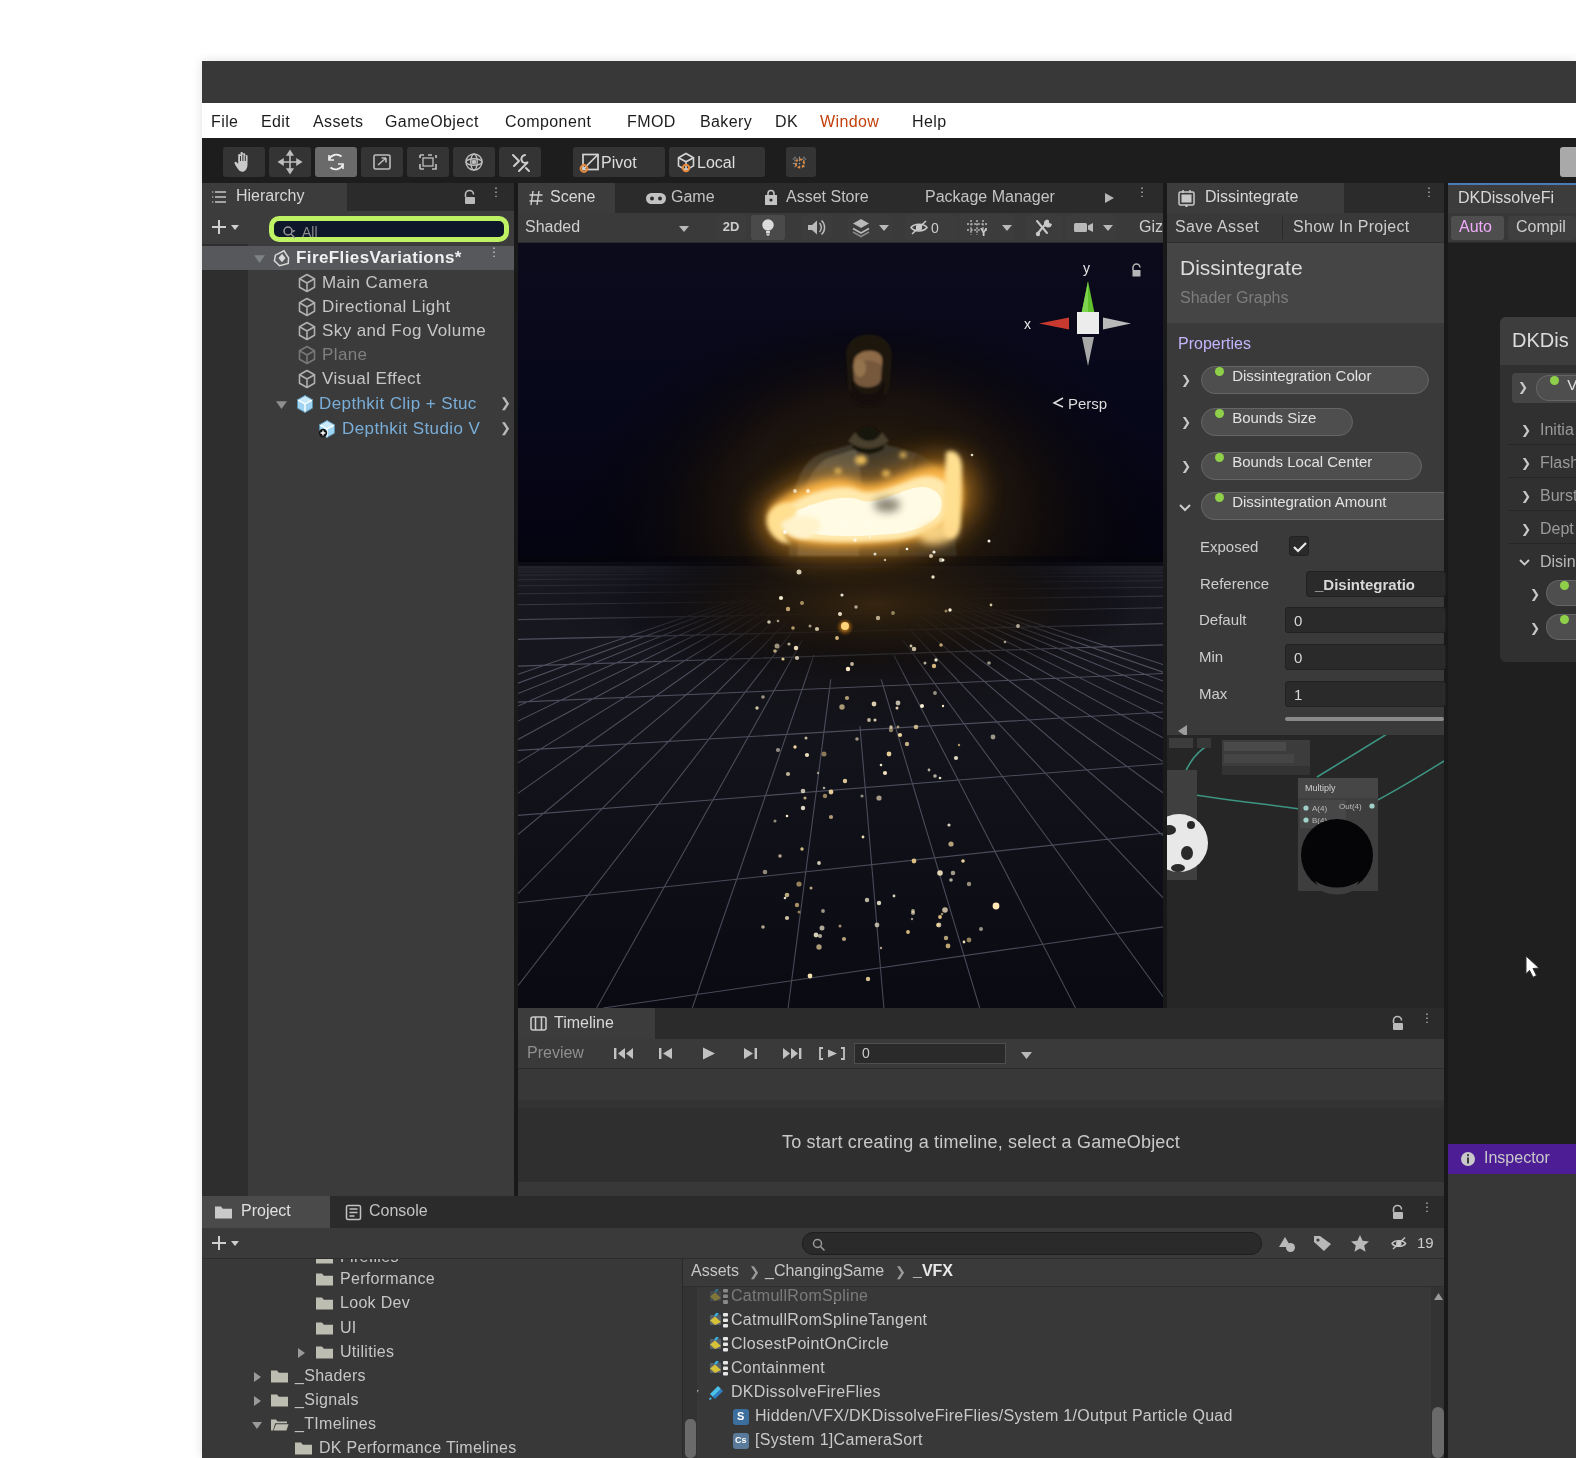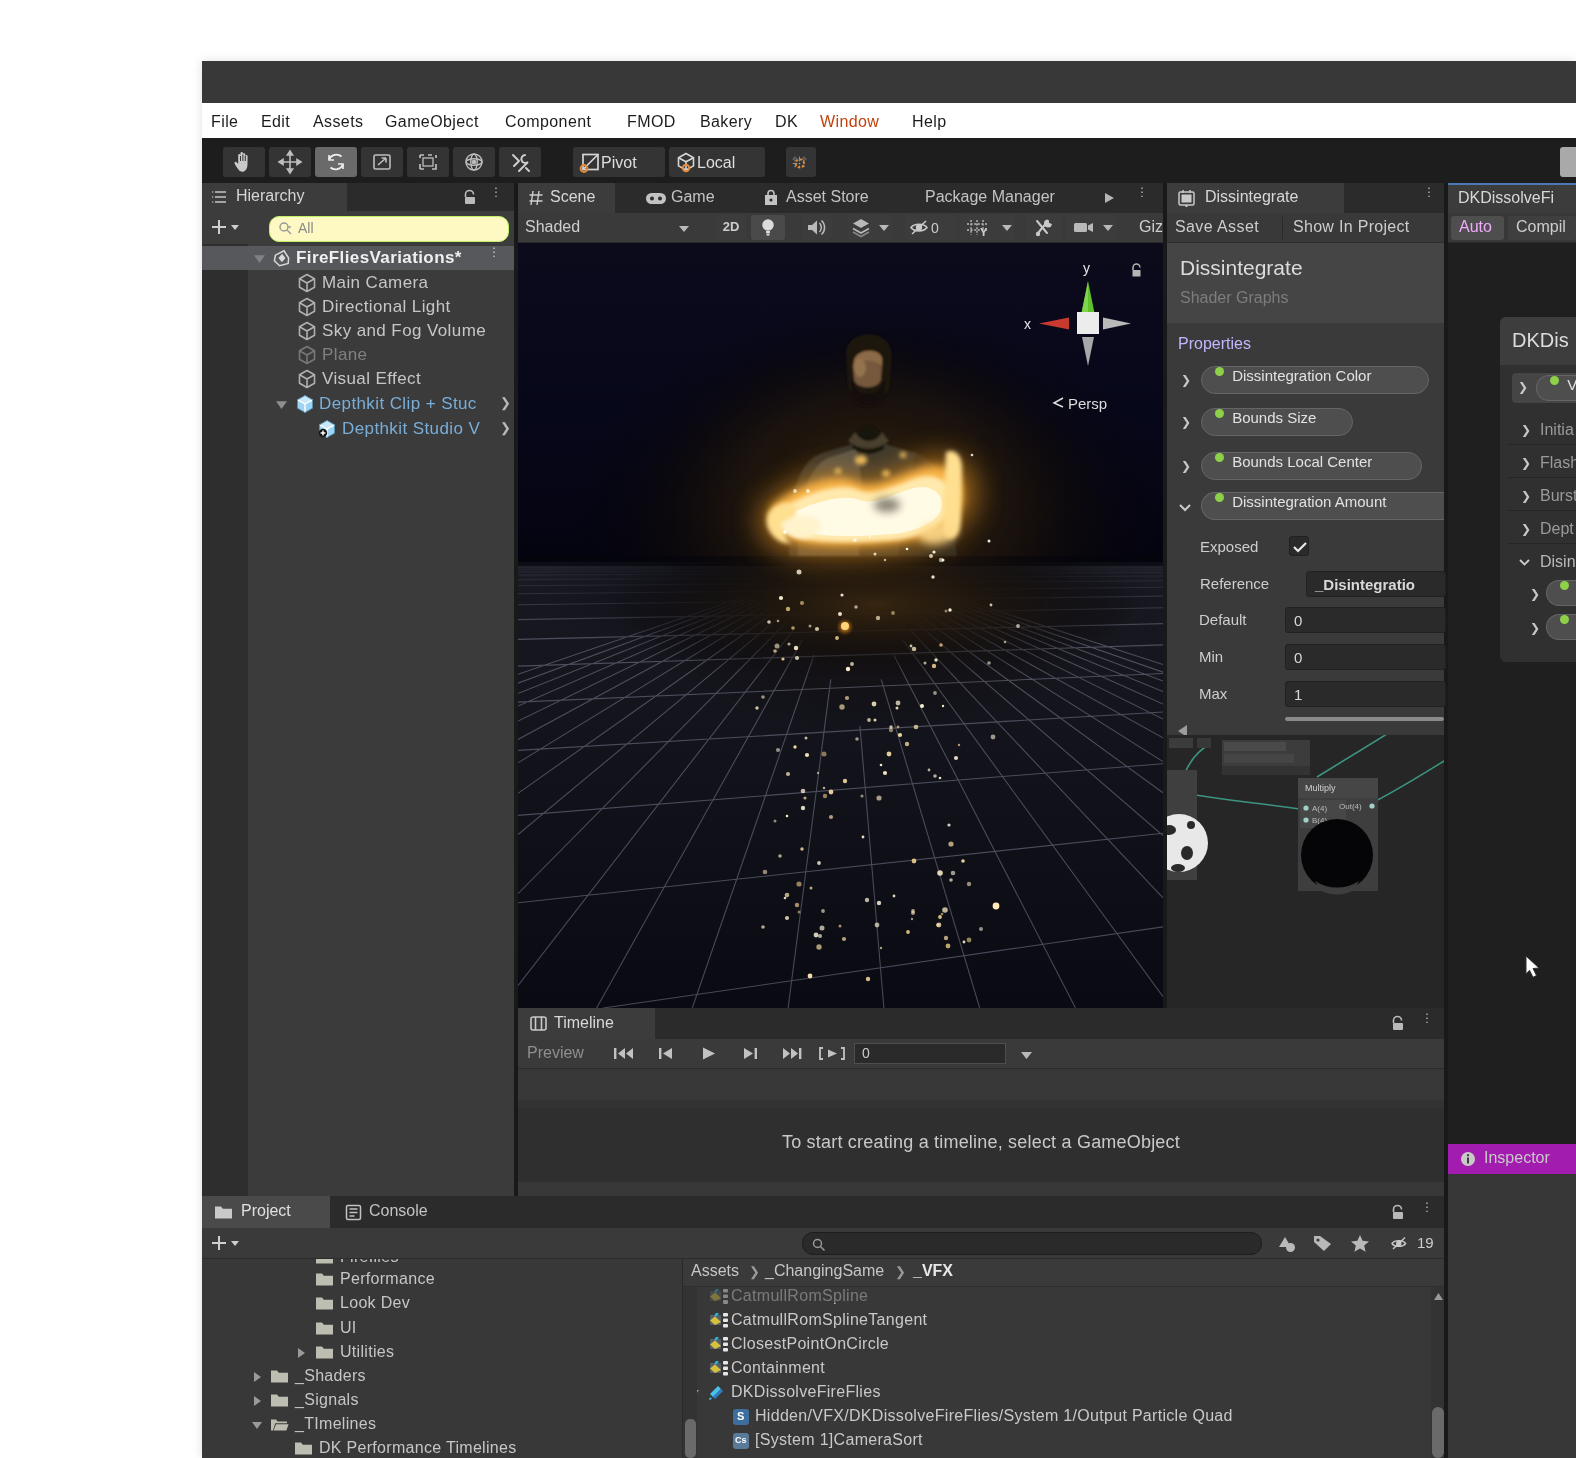--- a/index.html
+++ b/index.html
@@ -136,21 +136,21 @@
         </g>
       </svg>
   <div class="ab" style="left:288px;top:7px;color:#bdbdbd;font-size:12px;line-height:5px">⋮</div>
   <div class="ab" style="left:0;top:28px;width:312px;height:33px;background:#3c3c3c">
      <svg class="ab" style="left:8px;top:7px" width="30" height="19" viewBox="0 0 30 19">
           <g stroke="#cfcfcf" stroke-width="2">
             <path d="M9 2v14M2 9h14"></path>
           </g>
           <polygon points="21,7 29,7 25,12" fill="#cfcfcf"></polygon>
         </svg>
-     <div class="ab" style="left:67px;top:5px;width:240px;height:26px;background:#fef9c3;border:1px solid #bef264;border-radius:10px">
+     <div class="ab" style="left:67px;top:5px;width:240px;height:26px;background:#0f172a;border:5px solid #bef264;border-radius:10px">
         <svg class="ab" style="left:8px;top:4px" width="15" height="14" viewBox="0 0 15 14">
             <circle cx="6" cy="6" r="4" fill="none" stroke="#9a9a9a" stroke-width="1.5"></circle>
             <path d="M9 9l4 4" stroke="#9a9a9a" stroke-width="1.5"></path>
             <polygon points="10,5.2 13.4,5.2 11.7,7.6" fill="#9a9a9a"></polygon>
           </svg>
         <span class="ab" style="left:28px;top:3px;color:#8a8a8a;font-size:14px">All</span>
      </div>
   </div>
   <div class="ab" style="left:46px;top:61px;width:266px;height:952px;background:#3b3b3b"></div>
   <div class="ab" style="left:0;top:63px;width:312px;height:24px;background:#56585b"></div>
@@ -1015,21 +1015,21 @@
         </svg>
     <span class="ab" style="left:40px;top:236px;font-size:16px;color:#b9b9b9">Disin</span>
     <span class="chev" style="left:30px;top:270px">❯</span>
     <div class="pill" style="left:46px;top:263px;width:30px;border-radius:13px 0 0 13px;border-right:none;height:26px">&nbsp;<span class="gd"></span></div>
     <span class="chev" style="left:30px;top:304px">❯</span>
     <div class="pill" style="left:46px;top:297px;width:30px;border-radius:13px 0 0 13px;border-right:none;height:26px">&nbsp;<span class="gd"></span></div>
   </div>
   <svg class="ab" style="left:76px;top:772px" width="17" height="24" viewBox="0 0 17 24">
         <path d="M2 1l13 12-6 .5 3.5 7-3.5 1.8-3.5-7L2 19Z" fill="#fff" stroke="#333" stroke-width="1"></path>
       </svg>
-  <div class="ab" style="left:0;top:961px;width:128px;height:30px;background:#a21caf">
+  <div class="ab" style="left:0;top:961px;width:128px;height:30px;background:#4c1d95">
     <svg class="ab" style="left:12px;top:7px" width="16" height="16" viewBox="0 0 16 16">
           <circle cx="8" cy="8" r="7" fill="#c9c9c9"></circle>
           <rect x="7" y="6.5" width="2" height="6" fill="#3d3d3d"></rect>
           <rect x="7" y="3.2" width="2" height="2" fill="#3d3d3d"></rect>
         </svg>
     <span class="ab" style="left:36px;top:5px;font-size:16px;color:#c9c9c9">Inspector</span>
   </div>
   <div class="ab" style="left:0;top:991px;width:128px;height:284px;background:#373737"></div>
 </div>
 </div>

